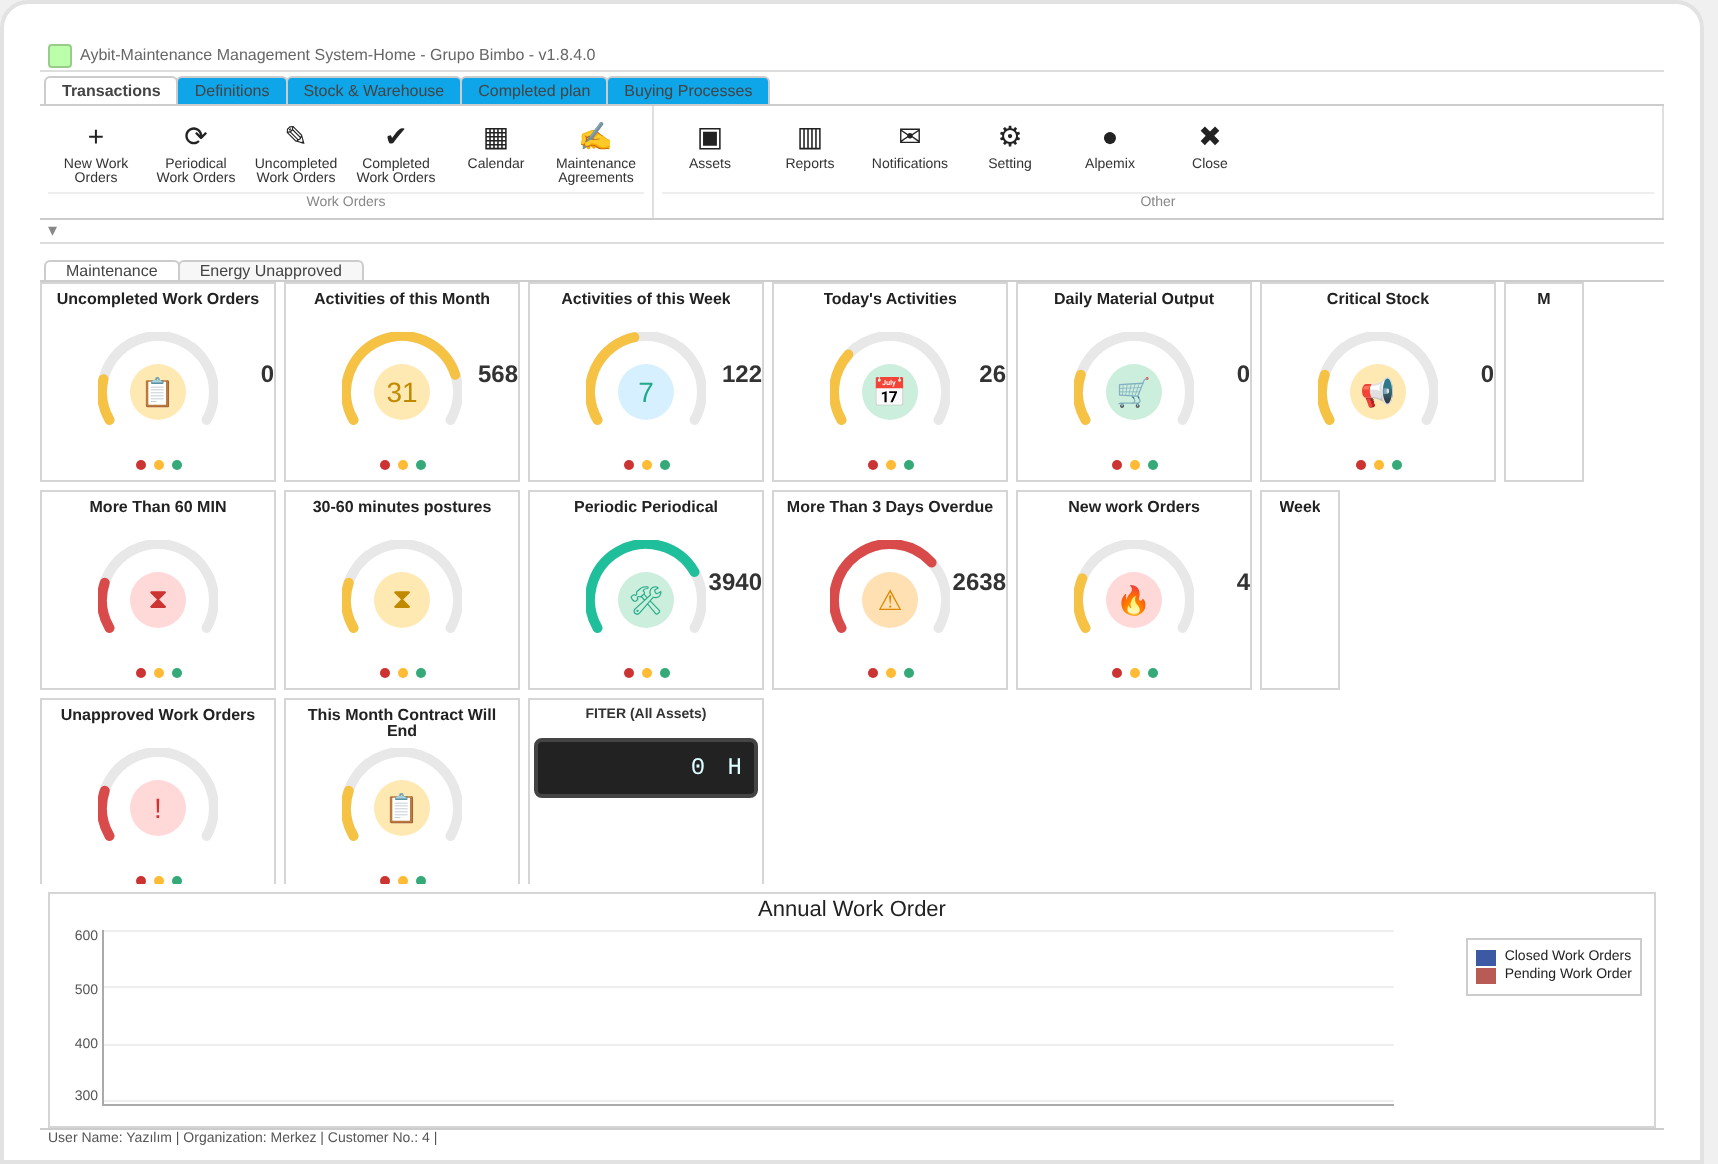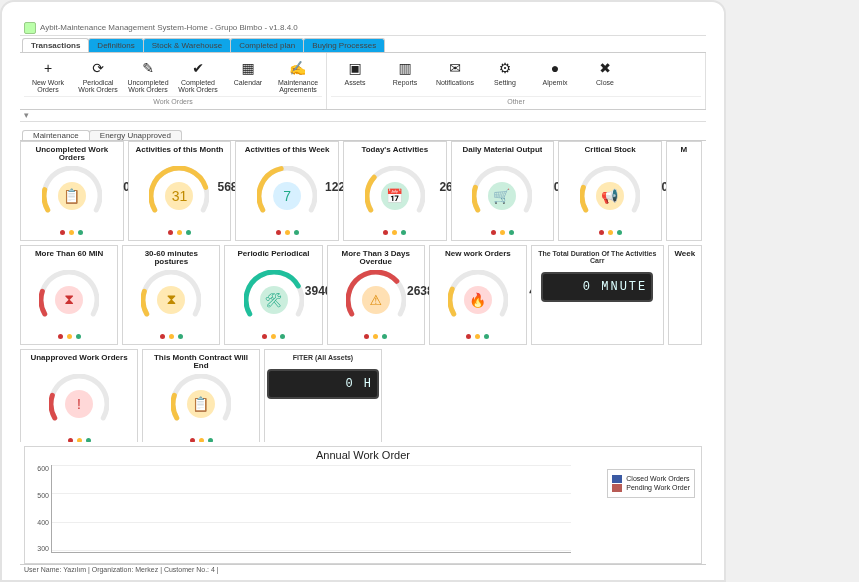--- a/index.html
+++ b/index.html
@@ -1,16 +1,16 @@
 <!DOCTYPE html>
 <html><head>
 <meta charset="utf-8">
 <style>
 html,body{margin:0;padding:0;font-family:"Segoe UI",Tahoma,Arial,sans-serif;font-size:10px;background:#f0f0f0;color:#222}
-.laptop{width:726px;height:582px;background:#fff;border:2px solid #e2e2e2;border-radius:14px 14px 0 0;box-sizing:border-box;padding:18px 18px 0 18px;overflow:hidden;}
+.laptop{width:852px;height:582px;background:#fff;border:2px solid #e2e2e2;border-radius:14px 14px 0 0;box-sizing:border-box;padding:18px 18px 0 18px;overflow:hidden;}
 .screen{width:100%;height:100%;background:#fff;overflow:hidden;display:flex;flex-direction:column;font-size:9px}
 
 .titlebar{display:flex;align-items:center;gap:4px;height:16px;padding:0 4px;border-bottom:1px solid #ddd}
 .titlebar .logo{width:10px;height:10px;background:#bfa;border:1px solid #9c8;border-radius:2px}
 .titlebar .title{color:#666;font-size:8px}
 
 .menus{display:flex;gap:0;height:16px;align-items:flex-end;border-bottom:1px solid #ccc;padding-left:2px}
 .menus .tab{padding:2px 8px;border:1px solid #ccc;border-bottom:none;background:#0ea5e9;font-size:8px;color:#444;border-radius:3px 3px 0 0;margin-right:-1px;cursor:pointer}
 .menus .tab.active{background:#fff;font-weight:600}
 
@@ -321,24 +321,20 @@
               </svg>
               <div class="gauge-icon" style="background:#ffd8d8;color:#c33">🔥</div>
               <div class="gauge-val">4</div>
             </div>
             <div class="dots">
               <div class="dot"></div>
               <div class="dot y"></div>
               <div class="dot b"></div>
             </div>
           </div>
-          <div class="card wide">
-            <div class="subtitle">The Total Duration Of The Activities Carr</div>
-            <div class="lcd">0 MNUTE</div>
-          </div>
           <div class="card" style="width: 40px;">
             <div class="card-title">Week</div>
           </div>
         </div>
     <div class="row" id="row3">
           <div class="card">
             <div class="card-title">Unapproved Work Orders</div>
             <div class="gauge-wrap">
               <svg width="60" height="60">
                 <path d="M 5.751288694035718 44 A 28 28 0 1 1 54.248711305964285 44" stroke="#e8e8e8" stroke-width="5" fill="none" stroke-linecap="round"></path>

